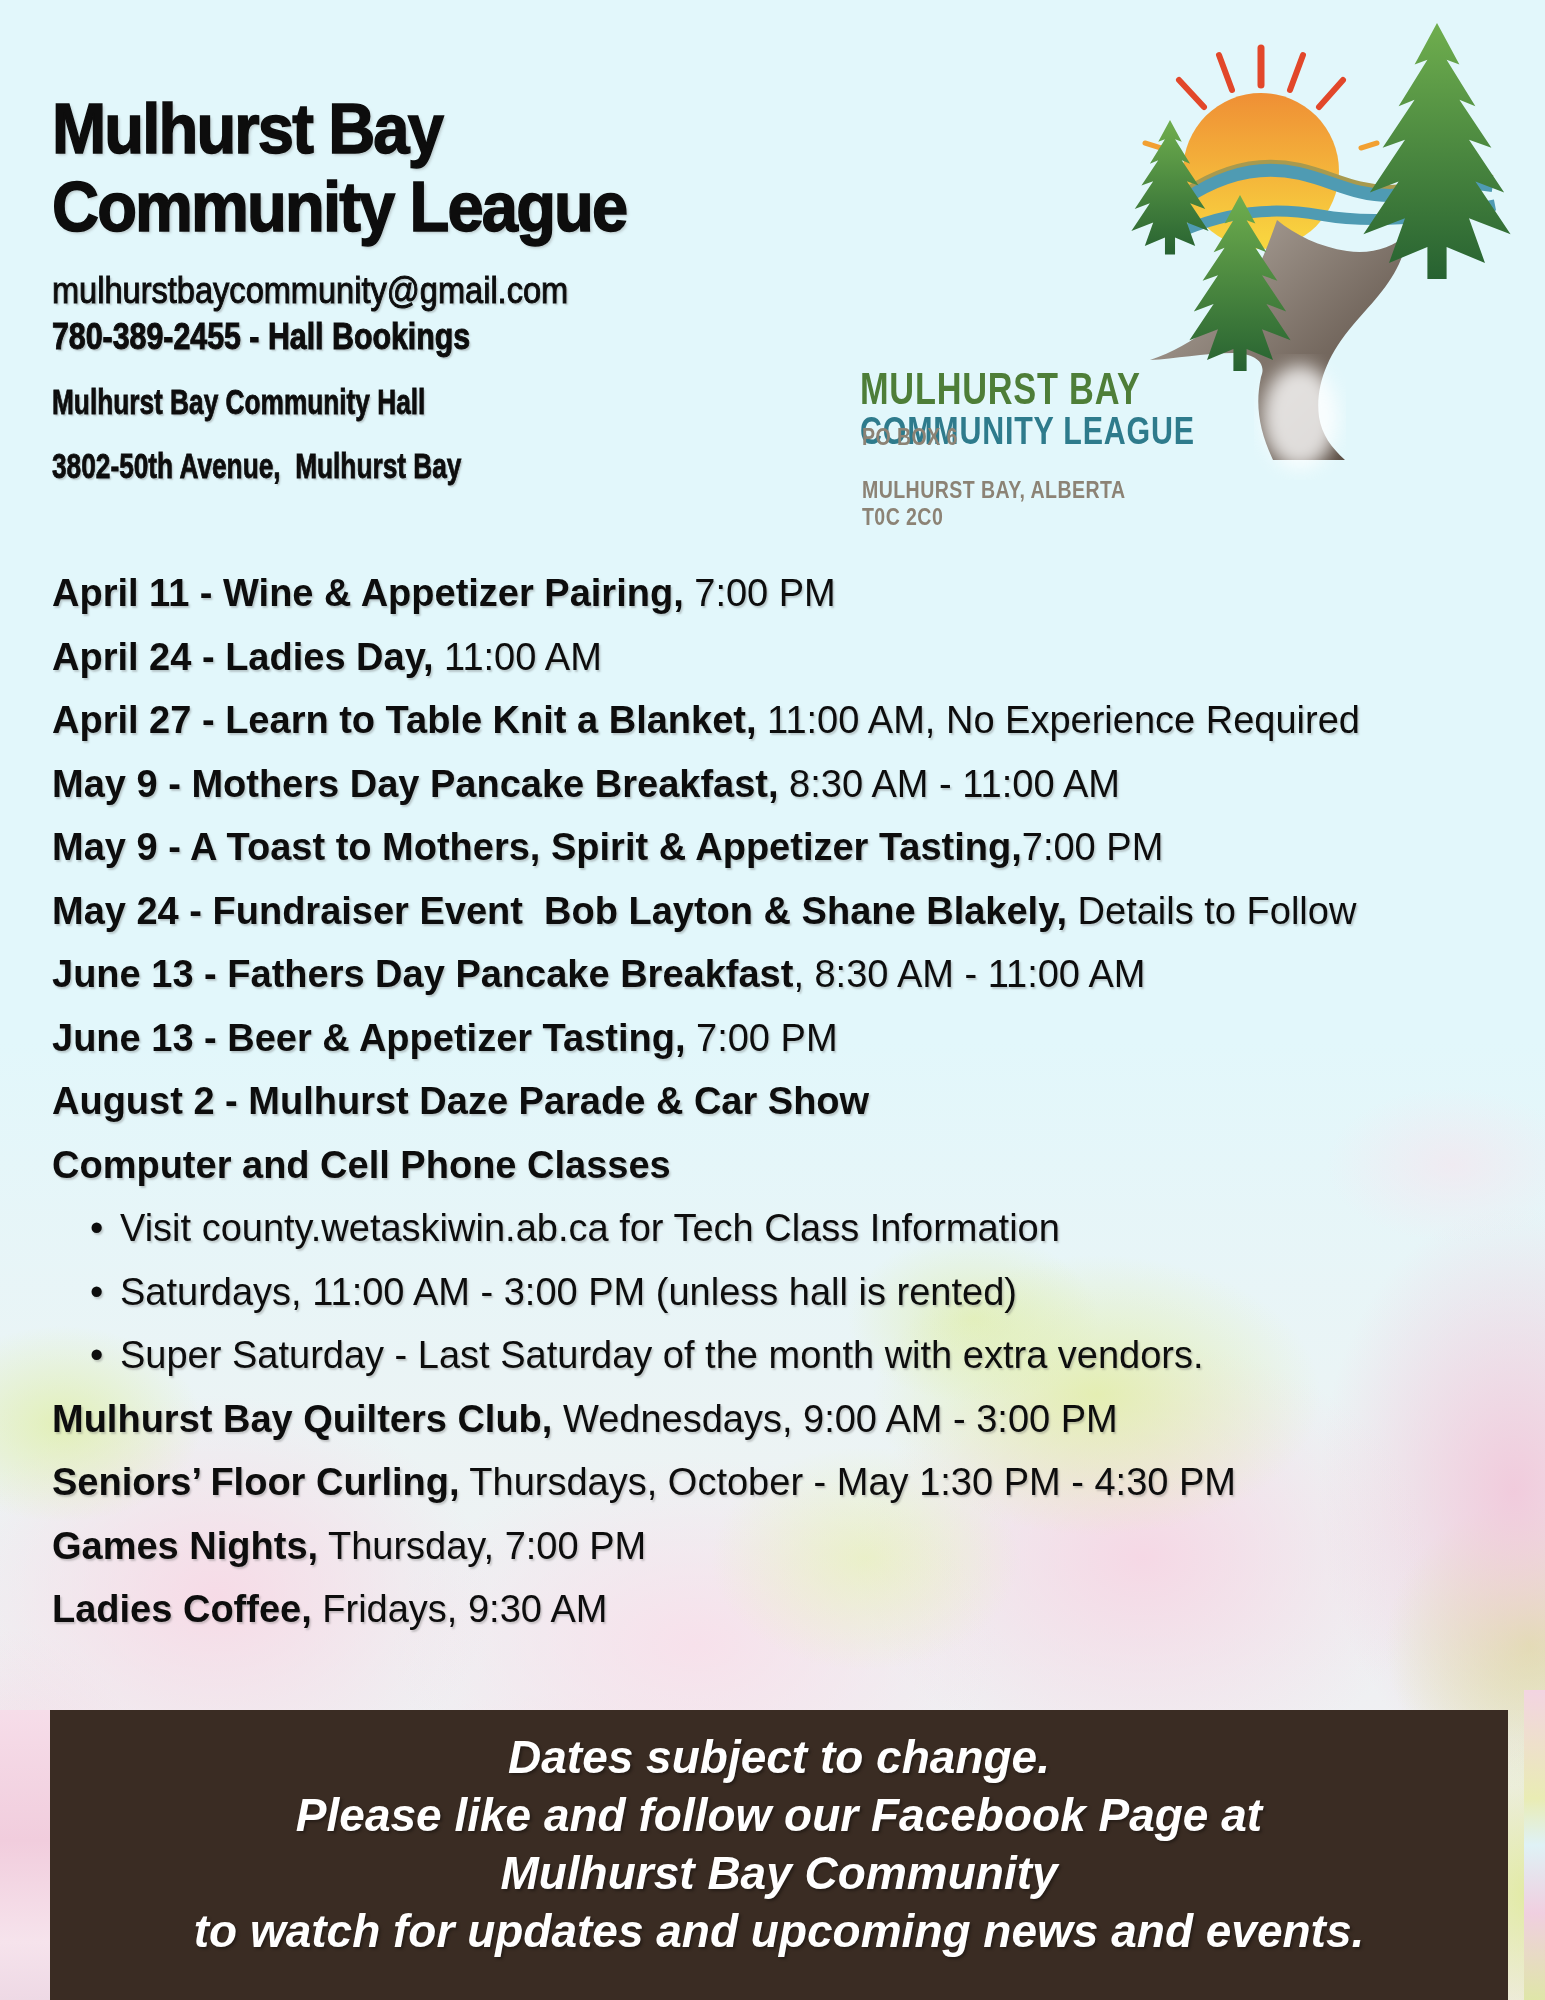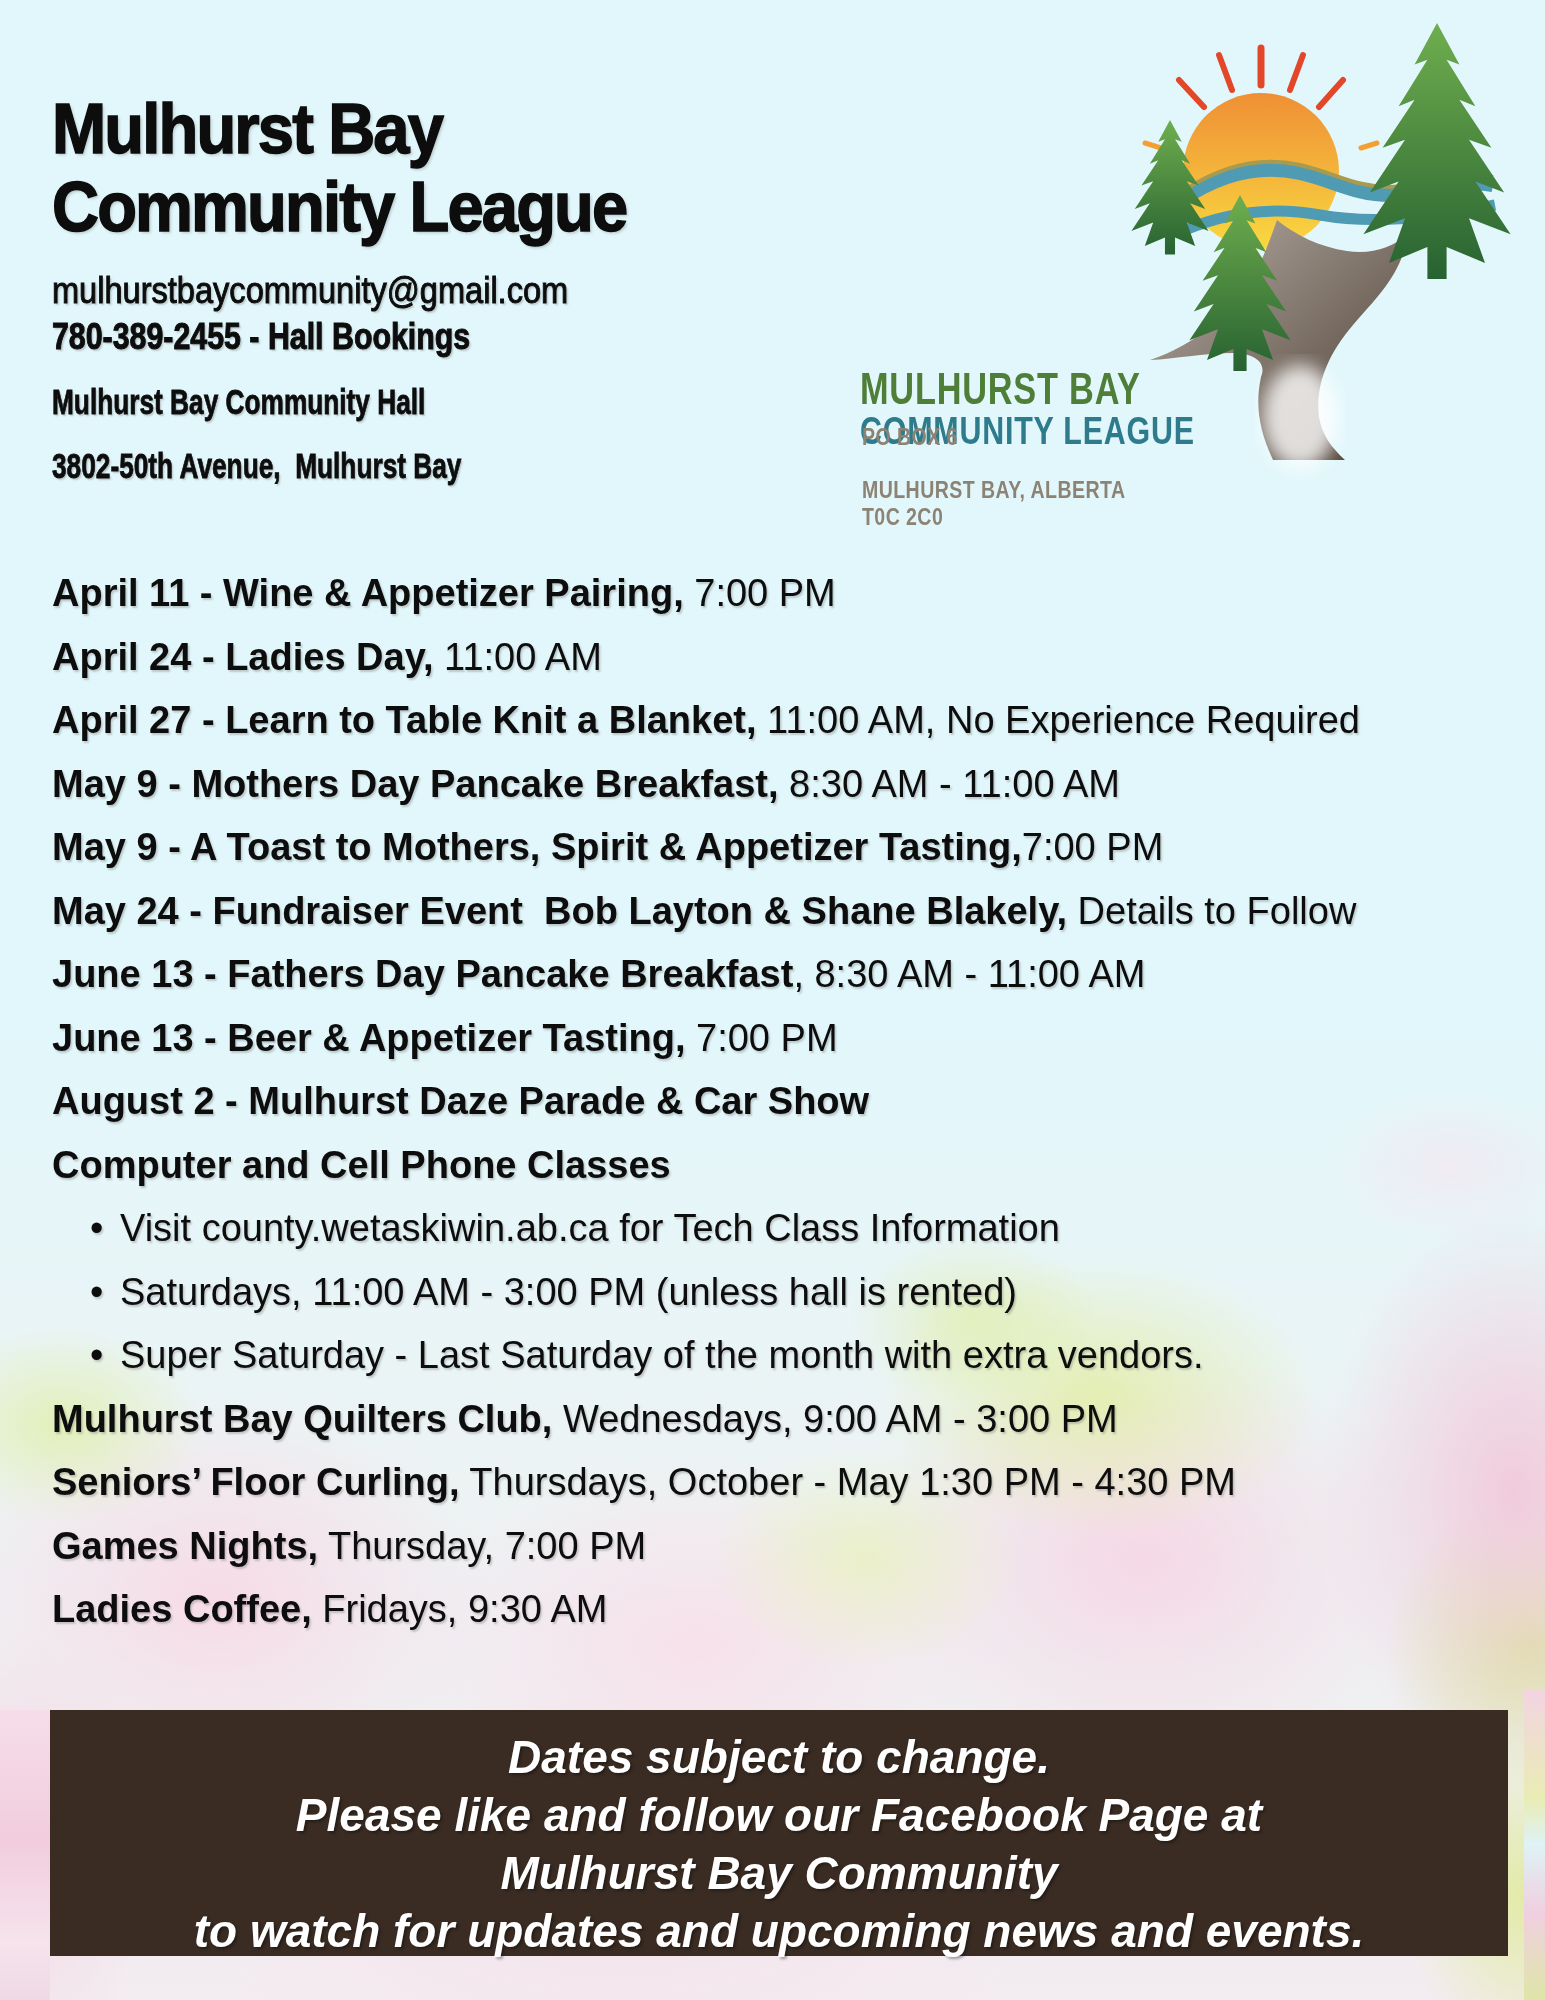--- a/index.html
+++ b/index.html
@@ -59,21 +59,21 @@
   .lt3 .cond{transform:scaleX(.85);}
   .po{top:424px;} .city{top:477px;} .postal{top:504px;}
   
   .events{position:absolute; left:52px; top:562px; width:1460px; z-index:2;
           font-size:38px; line-height:63.5px; white-space:nowrap;
           text-shadow:1.5px 1.5px 2px rgba(80,80,80,.28);}
   .events .b{font-weight:700;}
   .bullet{position:relative; padding-left:68px;}
   .bullet::before{content:"\2022"; position:absolute; left:38px; top:0; font-size:38px;}
   
-  .banner{position:absolute; left:50px; top:1710px; width:1458px; height:246px; z-index:3;
+  .banner{position:absolute; left:50px; top:1710px; width:1458px; height:290px; z-index:3;
           background:#3a2c23; color:#fff; text-align:center;
           font-style:italic; font-weight:700; font-size:46px; line-height:58px;
           padding-top:18px; box-sizing:border-box;
           text-shadow:2px 2px 3px rgba(0,0,0,.35);}
   
   .strip{position:absolute; top:1690px; height:310px; z-index:1;}
   .strip-right{right:0; width:37px;
     background:linear-gradient(180deg,#f3d4e2 0%,#e9ecb4 35%,#dff2f6 50%,#f0cfe0 72%,#dfe6a8 100%);}
   .strip-left{left:0; width:50px; top:1710px; height:290px;
     background:linear-gradient(180deg,#f6dde9 0%,#f1cddd 45%,#f6e3ec 80%,#eed9e5 100%);}

